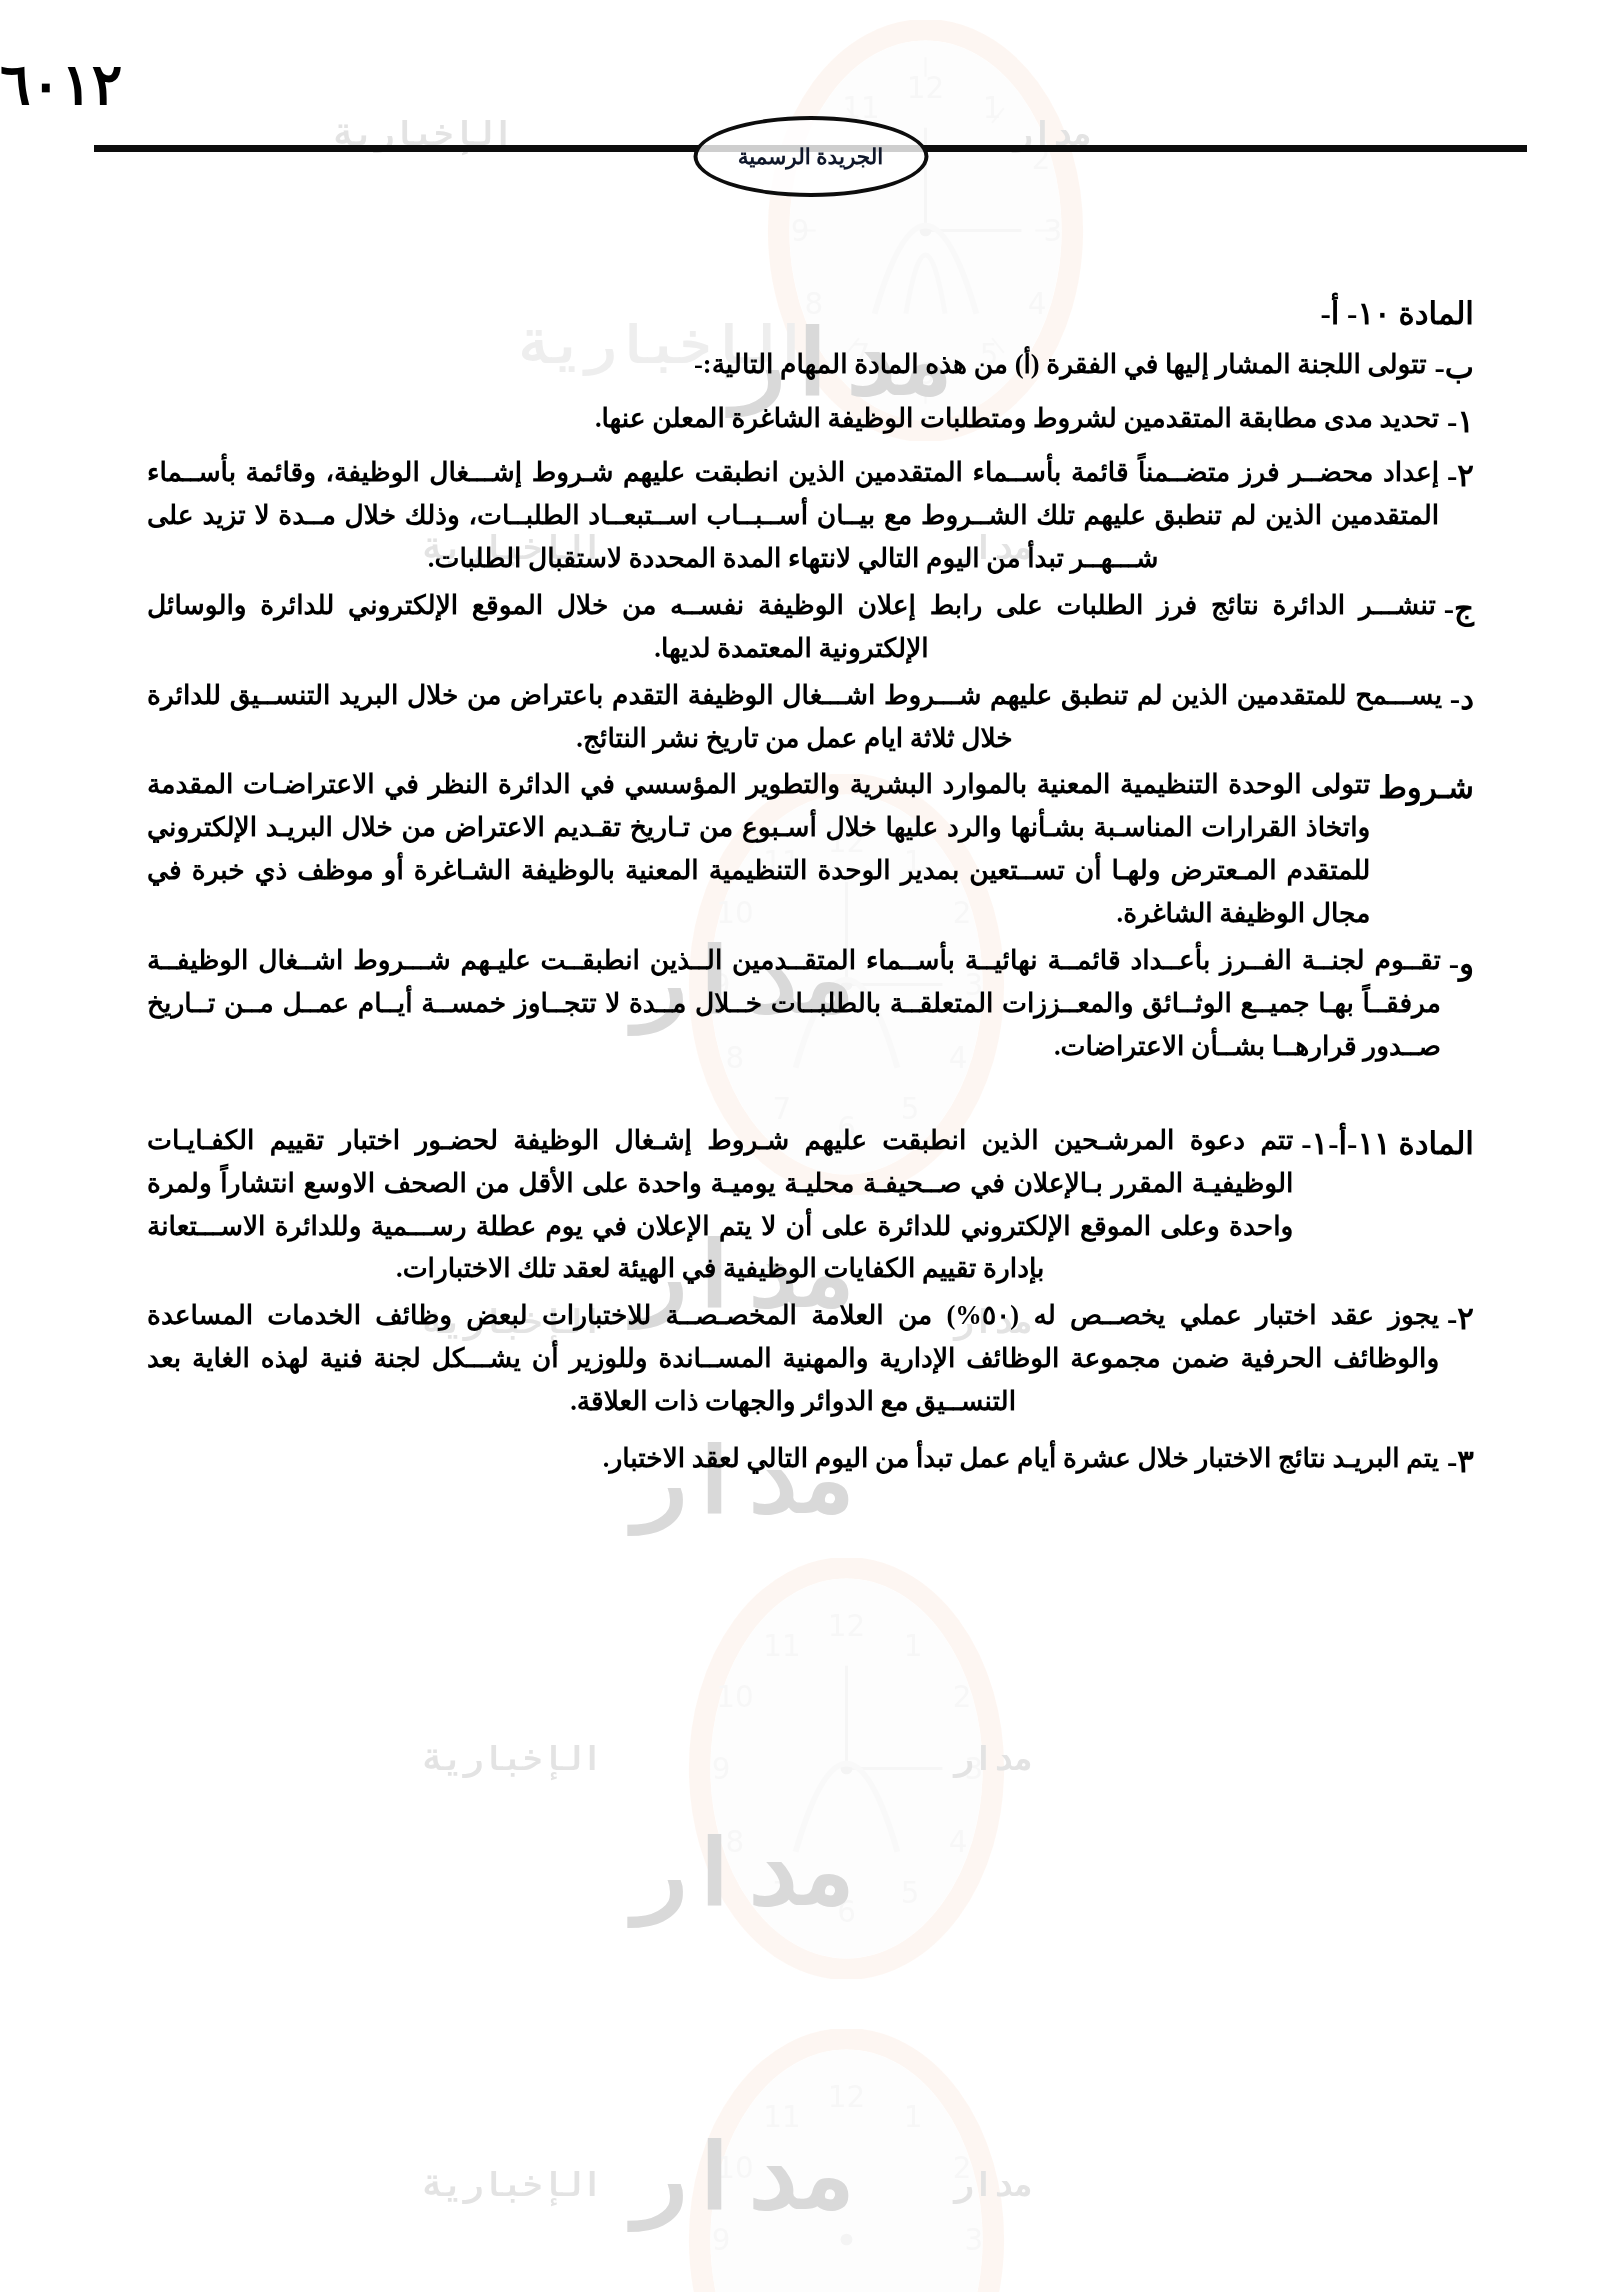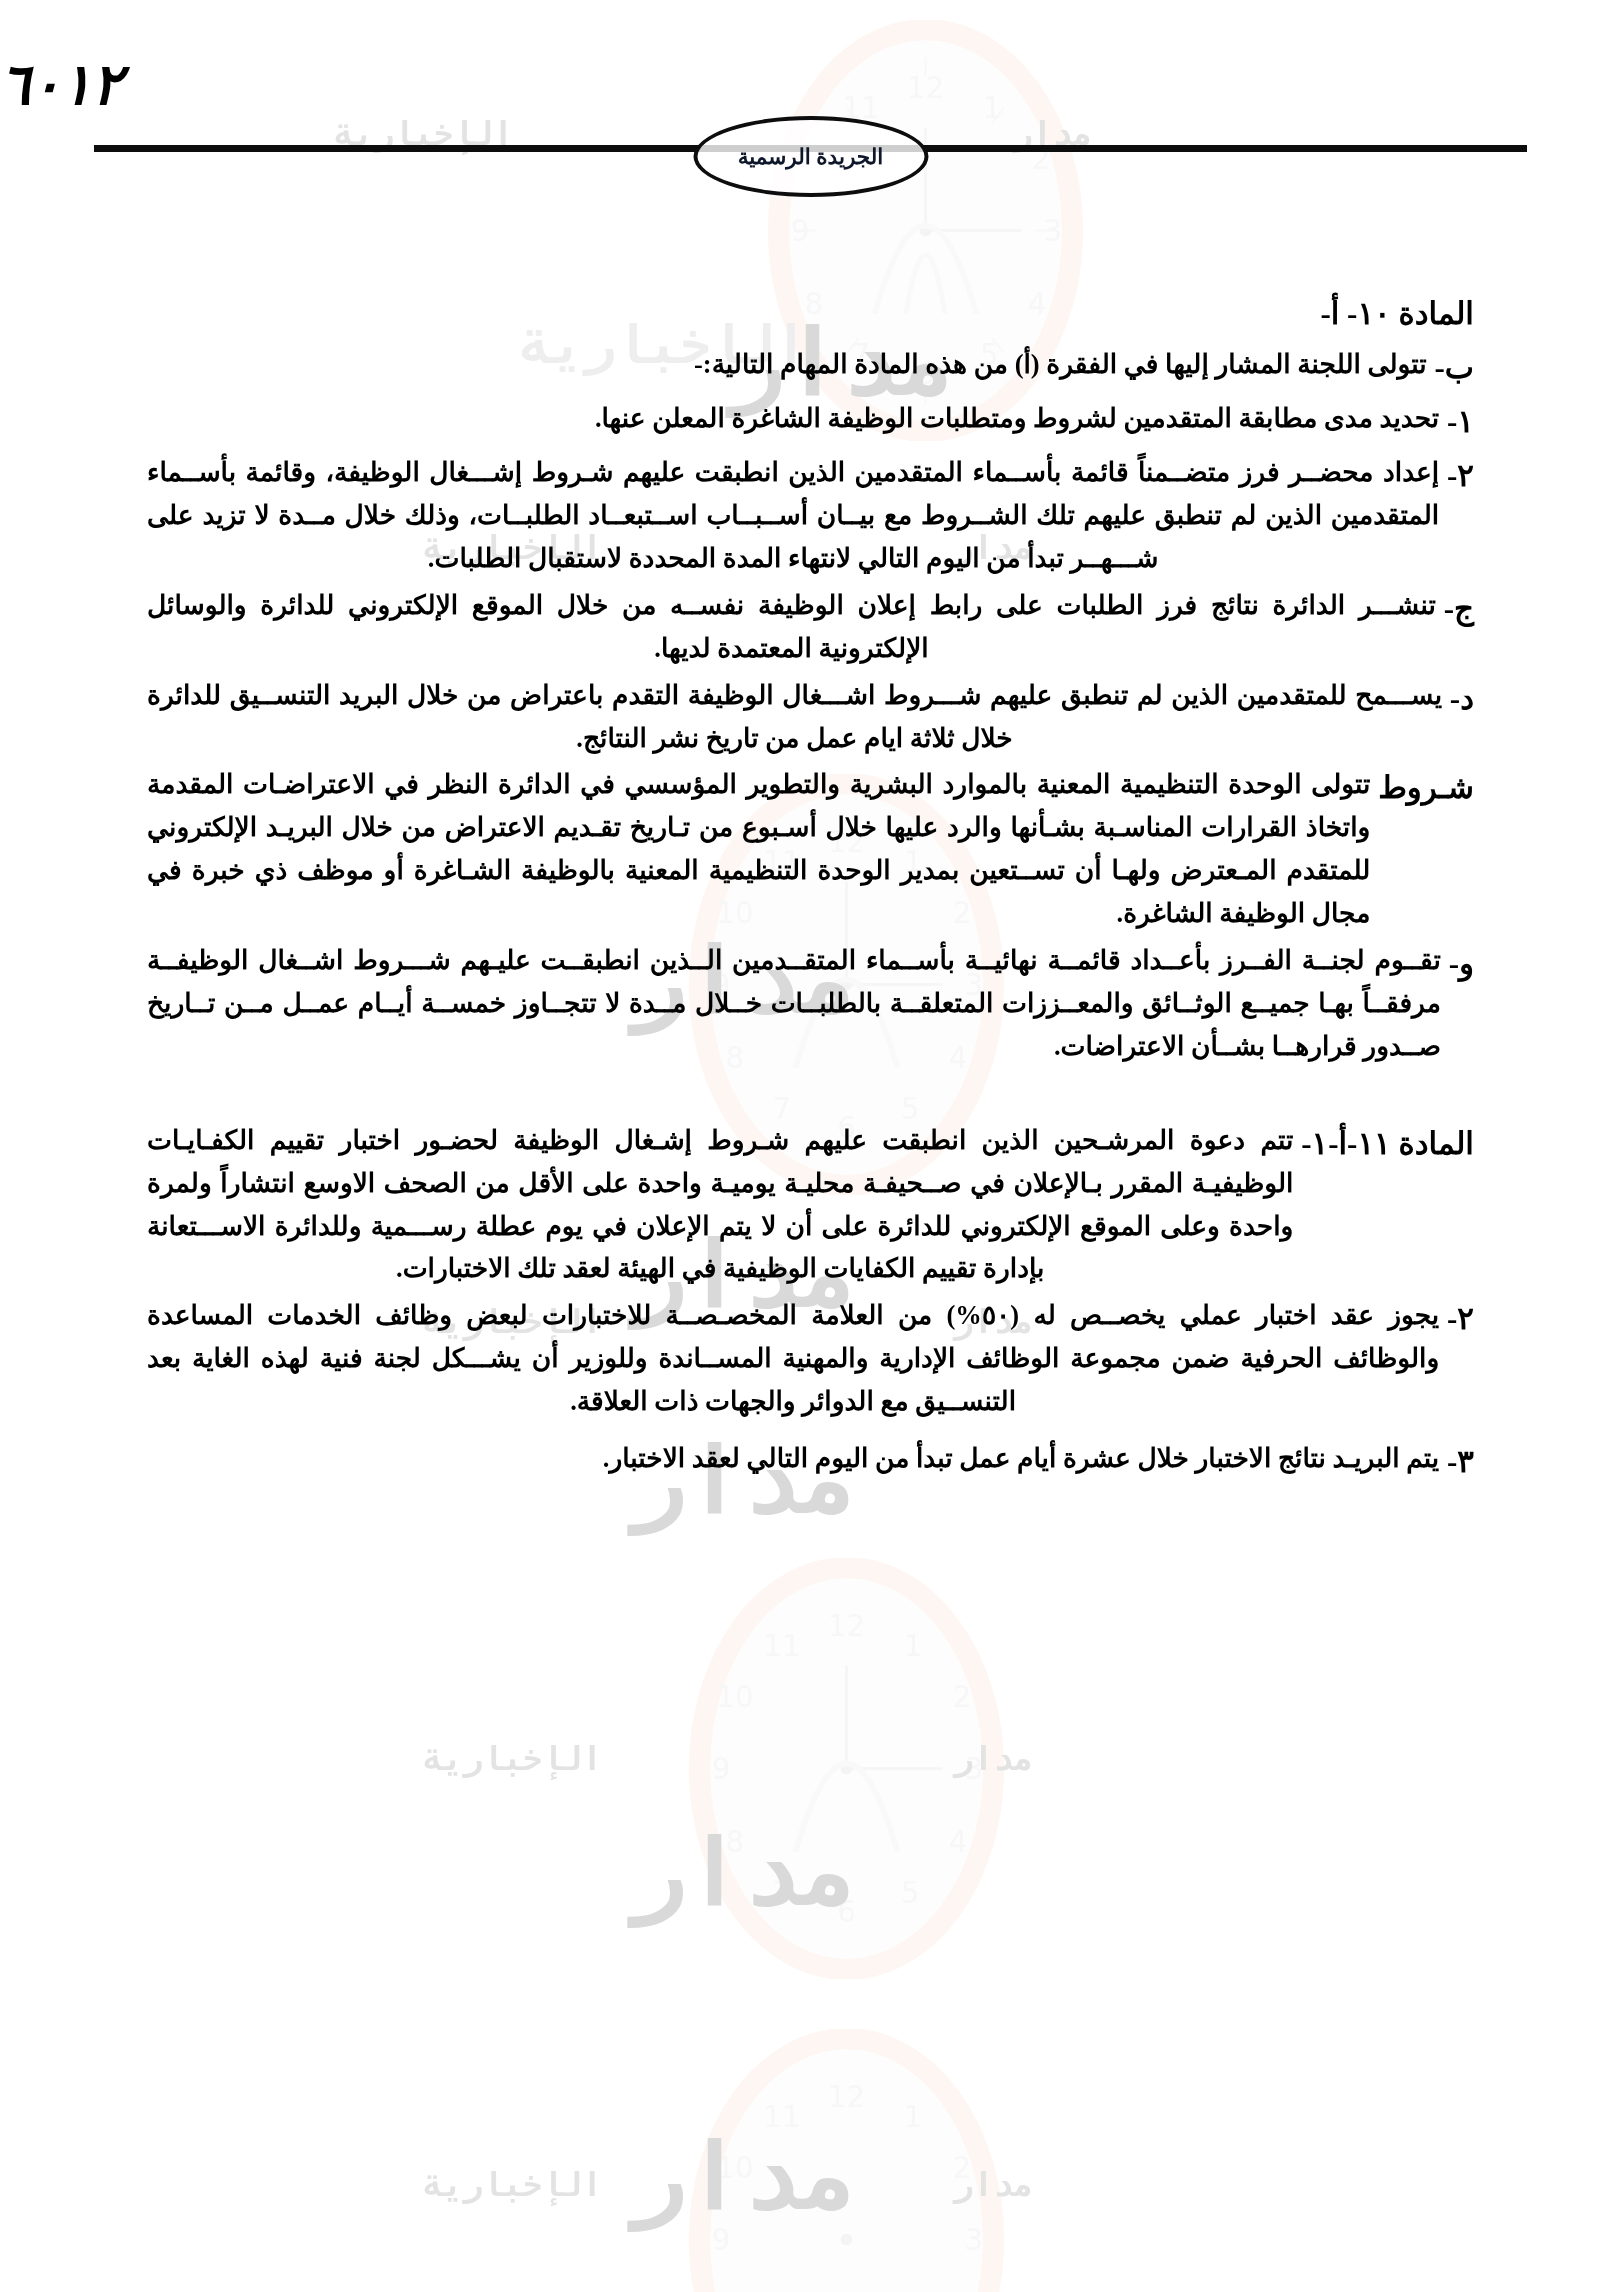--- a/index.html
+++ b/index.html
@@ -60,21 +60,20 @@
     position: absolute;
     top: 51px;
     left: 0;
     right: 145px;
     text-align: left;
     direction: ltr;
     font-family: "Liberation Serif", "DejaVu Serif", serif;
     font-size: 57px;
     font-weight: 700;
     letter-spacing: 5.9px;
-    font-style: italic;
   }
   .page-number span { direction: rtl; unicode-bidi: embed; }
 
   .header-rule-wrap {
     position: absolute;
     top: 116px;
     left: 94px;
     right: 94px;
     height: 82px;
   }

